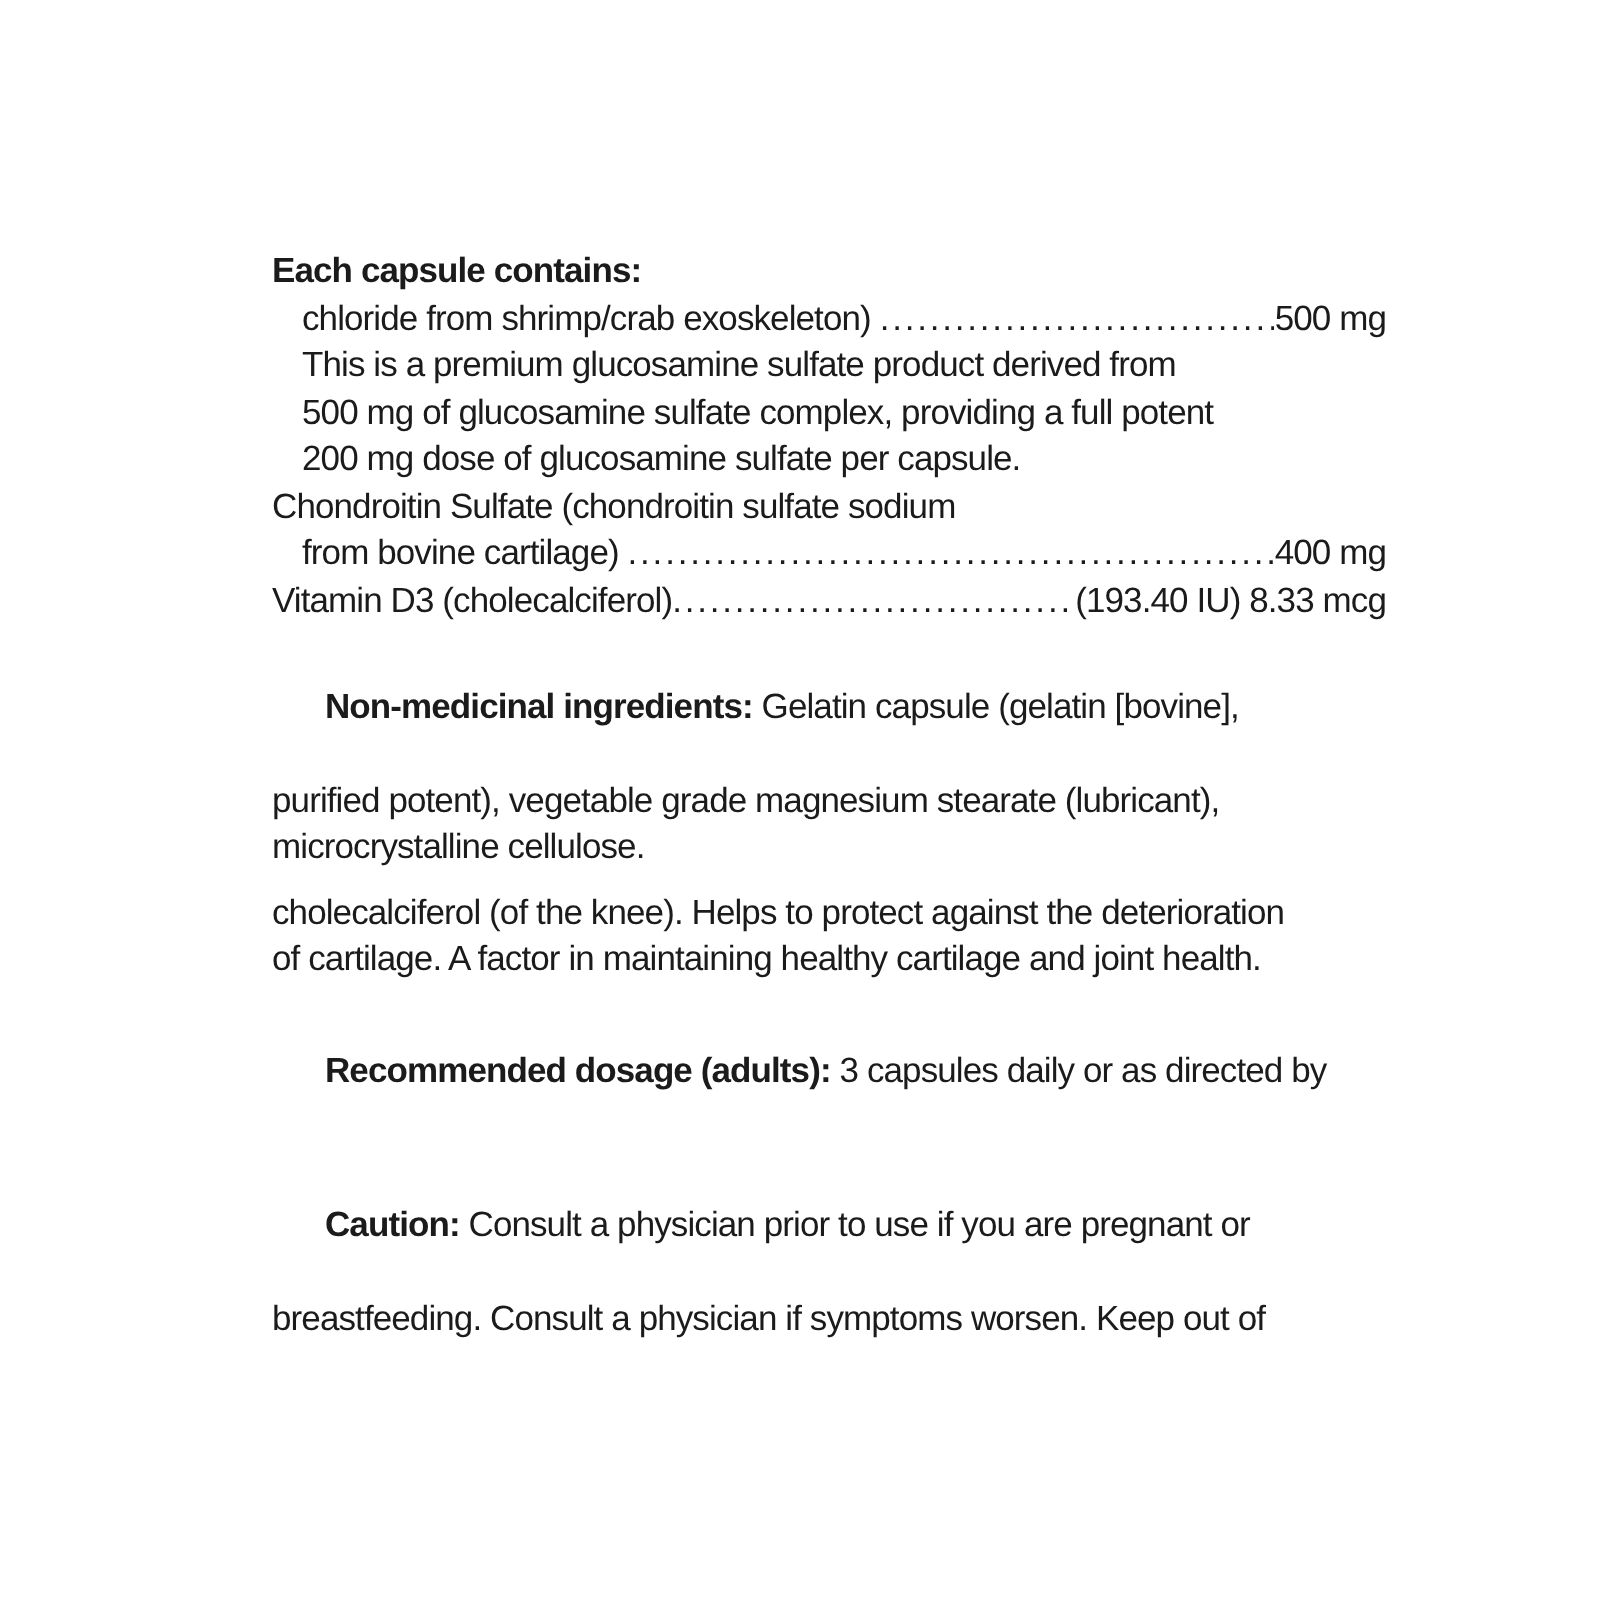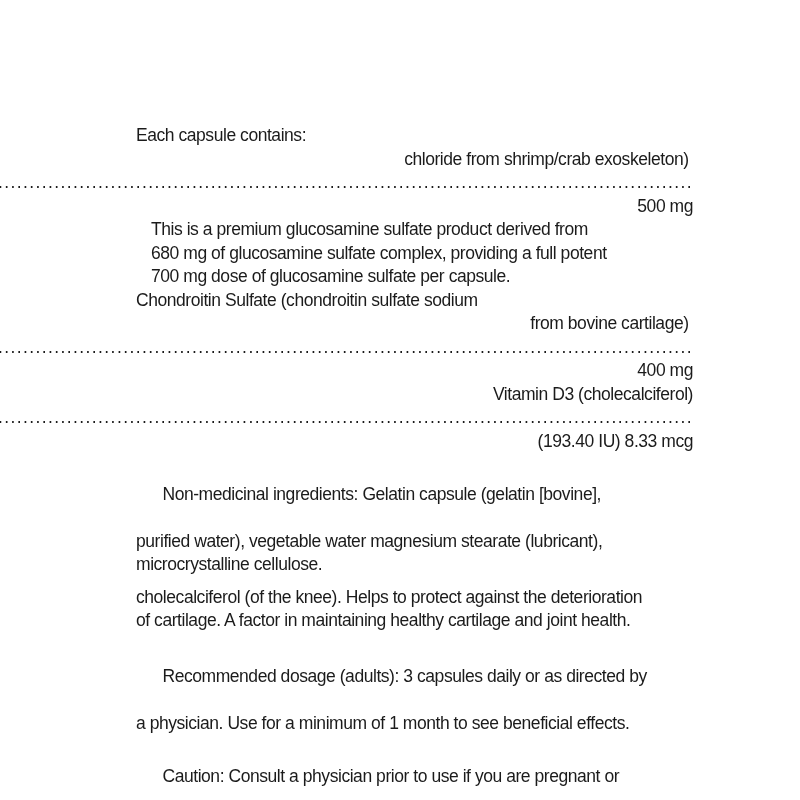--- a/index.html
+++ b/index.html
@@ -15,25 +15,24 @@
     left: 136px;
     top: 124px;
     width: 557px;
     color: #1b1b1b;
     font-size: 17.5px;
     letter-spacing: -0.45px;
     line-height: 23.5px;
   }
   .line { white-space: pre; }
   .indent { padding-left: 15px; }
-  b, .bold { font-weight: normal; }
+  b, .bold { font-weight: bold; }
   .dotrow {
     display: flex;
-    align-items: flex-end;
-    flex-direction: column;
+    align-items: flex-start;
   }
   .dotrow .name { white-space: pre; flex: 0 0 auto; }
   .dotrow .value { white-space: pre; flex: 0 0 auto; }
   .leader {
     flex: 1 1 auto;
     overflow: hidden;
     white-space: nowrap;
     min-width: 8px;
   }
   .leader::after {
@@ -51,55 +50,54 @@
   <div class="line bold">Each capsule contains:</div>
 
 
   <div class="dotrow indent">
     <span class="name">chloride from shrimp/crab exoskeleton) </span>
     <span class="leader"></span>
     <span class="value">500 mg</span>
   </div>
 
   <div class="line indent">This is a premium glucosamine sulfate product derived from</div>
-  <div class="line indent">680 mg of glucosamine sulfate complex, providing a full potent</div>
-  <div class="line indent">700 mg dose of glucosamine sulfate per capsule.</div>
+  <div class="line indent">500 mg of glucosamine sulfate complex, providing a full potent</div>
+  <div class="line indent">200 mg dose of glucosamine sulfate per capsule.</div>
 
   <div class="line">Chondroitin Sulfate (chondroitin sulfate sodium</div>
 
   <div class="dotrow indent">
     <span class="name">from bovine cartilage) </span>
     <span class="leader"></span>
     <span class="value">400 mg</span>
   </div>
 
   <div class="dotrow">
     <span class="name">Vitamin D3 (cholecalciferol)</span>
     <span class="leader"></span>
     <span class="value">(193.40 IU) 8.33 mcg</span>
   </div>
 
   <div class="gap-sm">
     <div class="line">
       <b>Non-medicinal ingredients:</b><span> Gelatin capsule (gelatin [bovine],</span>
     </div>
-    <div class="line">purified water), vegetable water magnesium stearate (lubricant),</div>
+    <div class="line">purified potent), vegetable grade magnesium stearate (lubricant),</div>
     <div class="line">microcrystalline cellulose.</div>
   </div>
 
   <div class="gap-md">
     <div class="line">cholecalciferol (of the knee). Helps to protect against the deterioration</div>
     <div class="line">of cartilage. A factor in maintaining healthy cartilage and joint health.</div>
   </div>
 
   <div class="gap-md">
     <div class="line">
       <b>Recommended dosage (adults):</b><span> 3 capsules daily or as directed by</span>
     </div>
-    <div class="line">a physician. Use for a minimum of 1 month to see beneficial effects.</div>
   </div>
 
   <div class="gap-sm">
     <div class="line">
       <b>Caution:</b><span> Consult a physician prior to use if you are pregnant or</span>
     </div>
     <div class="line">breastfeeding. Consult a physician if symptoms worsen. Keep out of</div>
 
   </div>
 

